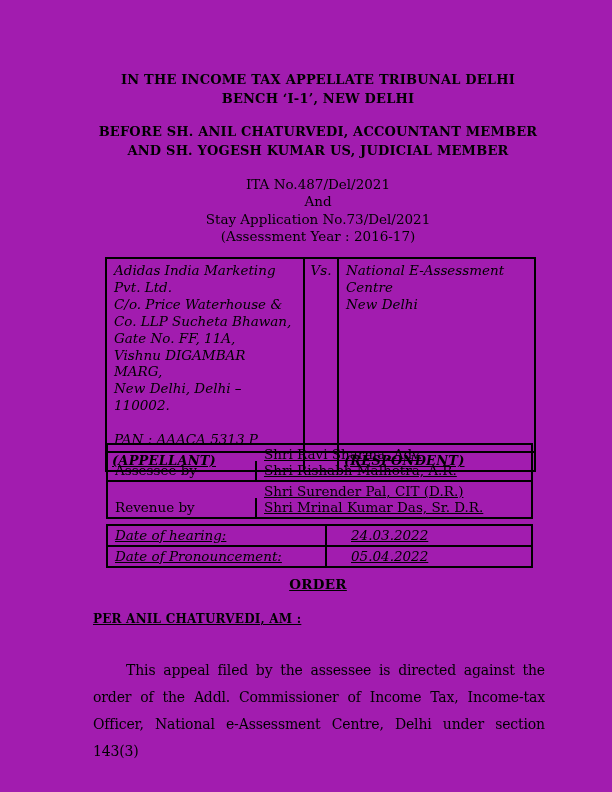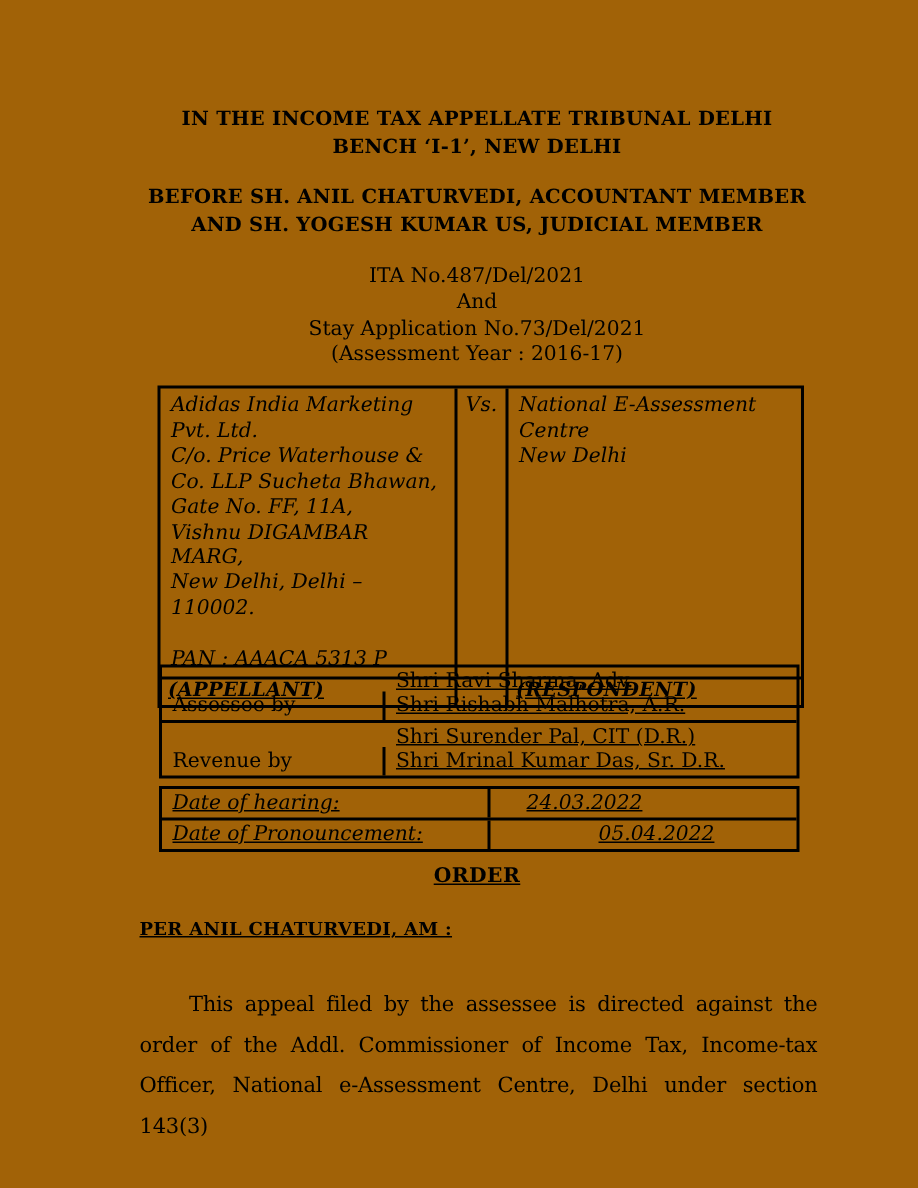--- a/index.html
+++ b/index.html
@@ -1,20 +1,20 @@
 <!DOCTYPE html>
 <html><head>
 <meta charset="utf-8">
 <style>
   html,body{margin:0;padding:0;background:#888;}
   .page{
     position:relative;
     width:612px;height:792px;
     margin:0 auto;
-    background:#a16207;
+    background:#a21caf;
     color:#000;
     font-family:"DejaVu Serif","Liberation Serif",serif;
     overflow:hidden;
   }
   .center-block{position:absolute;left:93px;width:450px;text-align:center;}
   .nowrap{white-space:nowrap;}
 
   .court-title{top:71px;font-size:13px;line-height:18.5px;font-weight:bold;letter-spacing:.2px;}
   .bench-block{top:123px;font-size:13px;line-height:18.5px;font-weight:bold;letter-spacing:.2px;}
   .case-block{top:176px;font-size:13.5px;line-height:17.4px;}
@@ -45,21 +45,21 @@
   .rep-label{width:149px;border-right:2px solid #000;box-sizing:border-box;padding:2px 7px;line-height:15.5px;}
   .rep-names{flex:1;padding:2px 7px;line-height:15.5px;}
   .rep-names .cell-line{min-height:15.5px;text-decoration:underline;}
 
   
   .dates-table{
     position:absolute;top:524px;left:106px;width:427px;
     border:2px solid #000;box-sizing:border-box;font-size:13.5px;
   }
   .date-row{display:flex;}
-  .date-row + .date-row{border-top:2px solid #000;gap:48px;}
+  .date-row + .date-row{border-top:2px solid #000;}
   .date-label{width:219px;border-right:2px solid #000;box-sizing:border-box;padding:1px 7px;line-height:17px;}
   .date-value{flex:1;padding:1px 24px;line-height:17px;}
   .date-label span,.date-value span{text-decoration:underline;font-style:italic;}
 
   .order-heading{top:576px;font-size:13.5px;font-weight:bold;letter-spacing:.3px;}
   .order-heading span{text-decoration:underline;}
 
   .per-heading{
     position:absolute;top:612px;left:93px;
     font-size:12px;font-weight:bold;letter-spacing:.2px;

